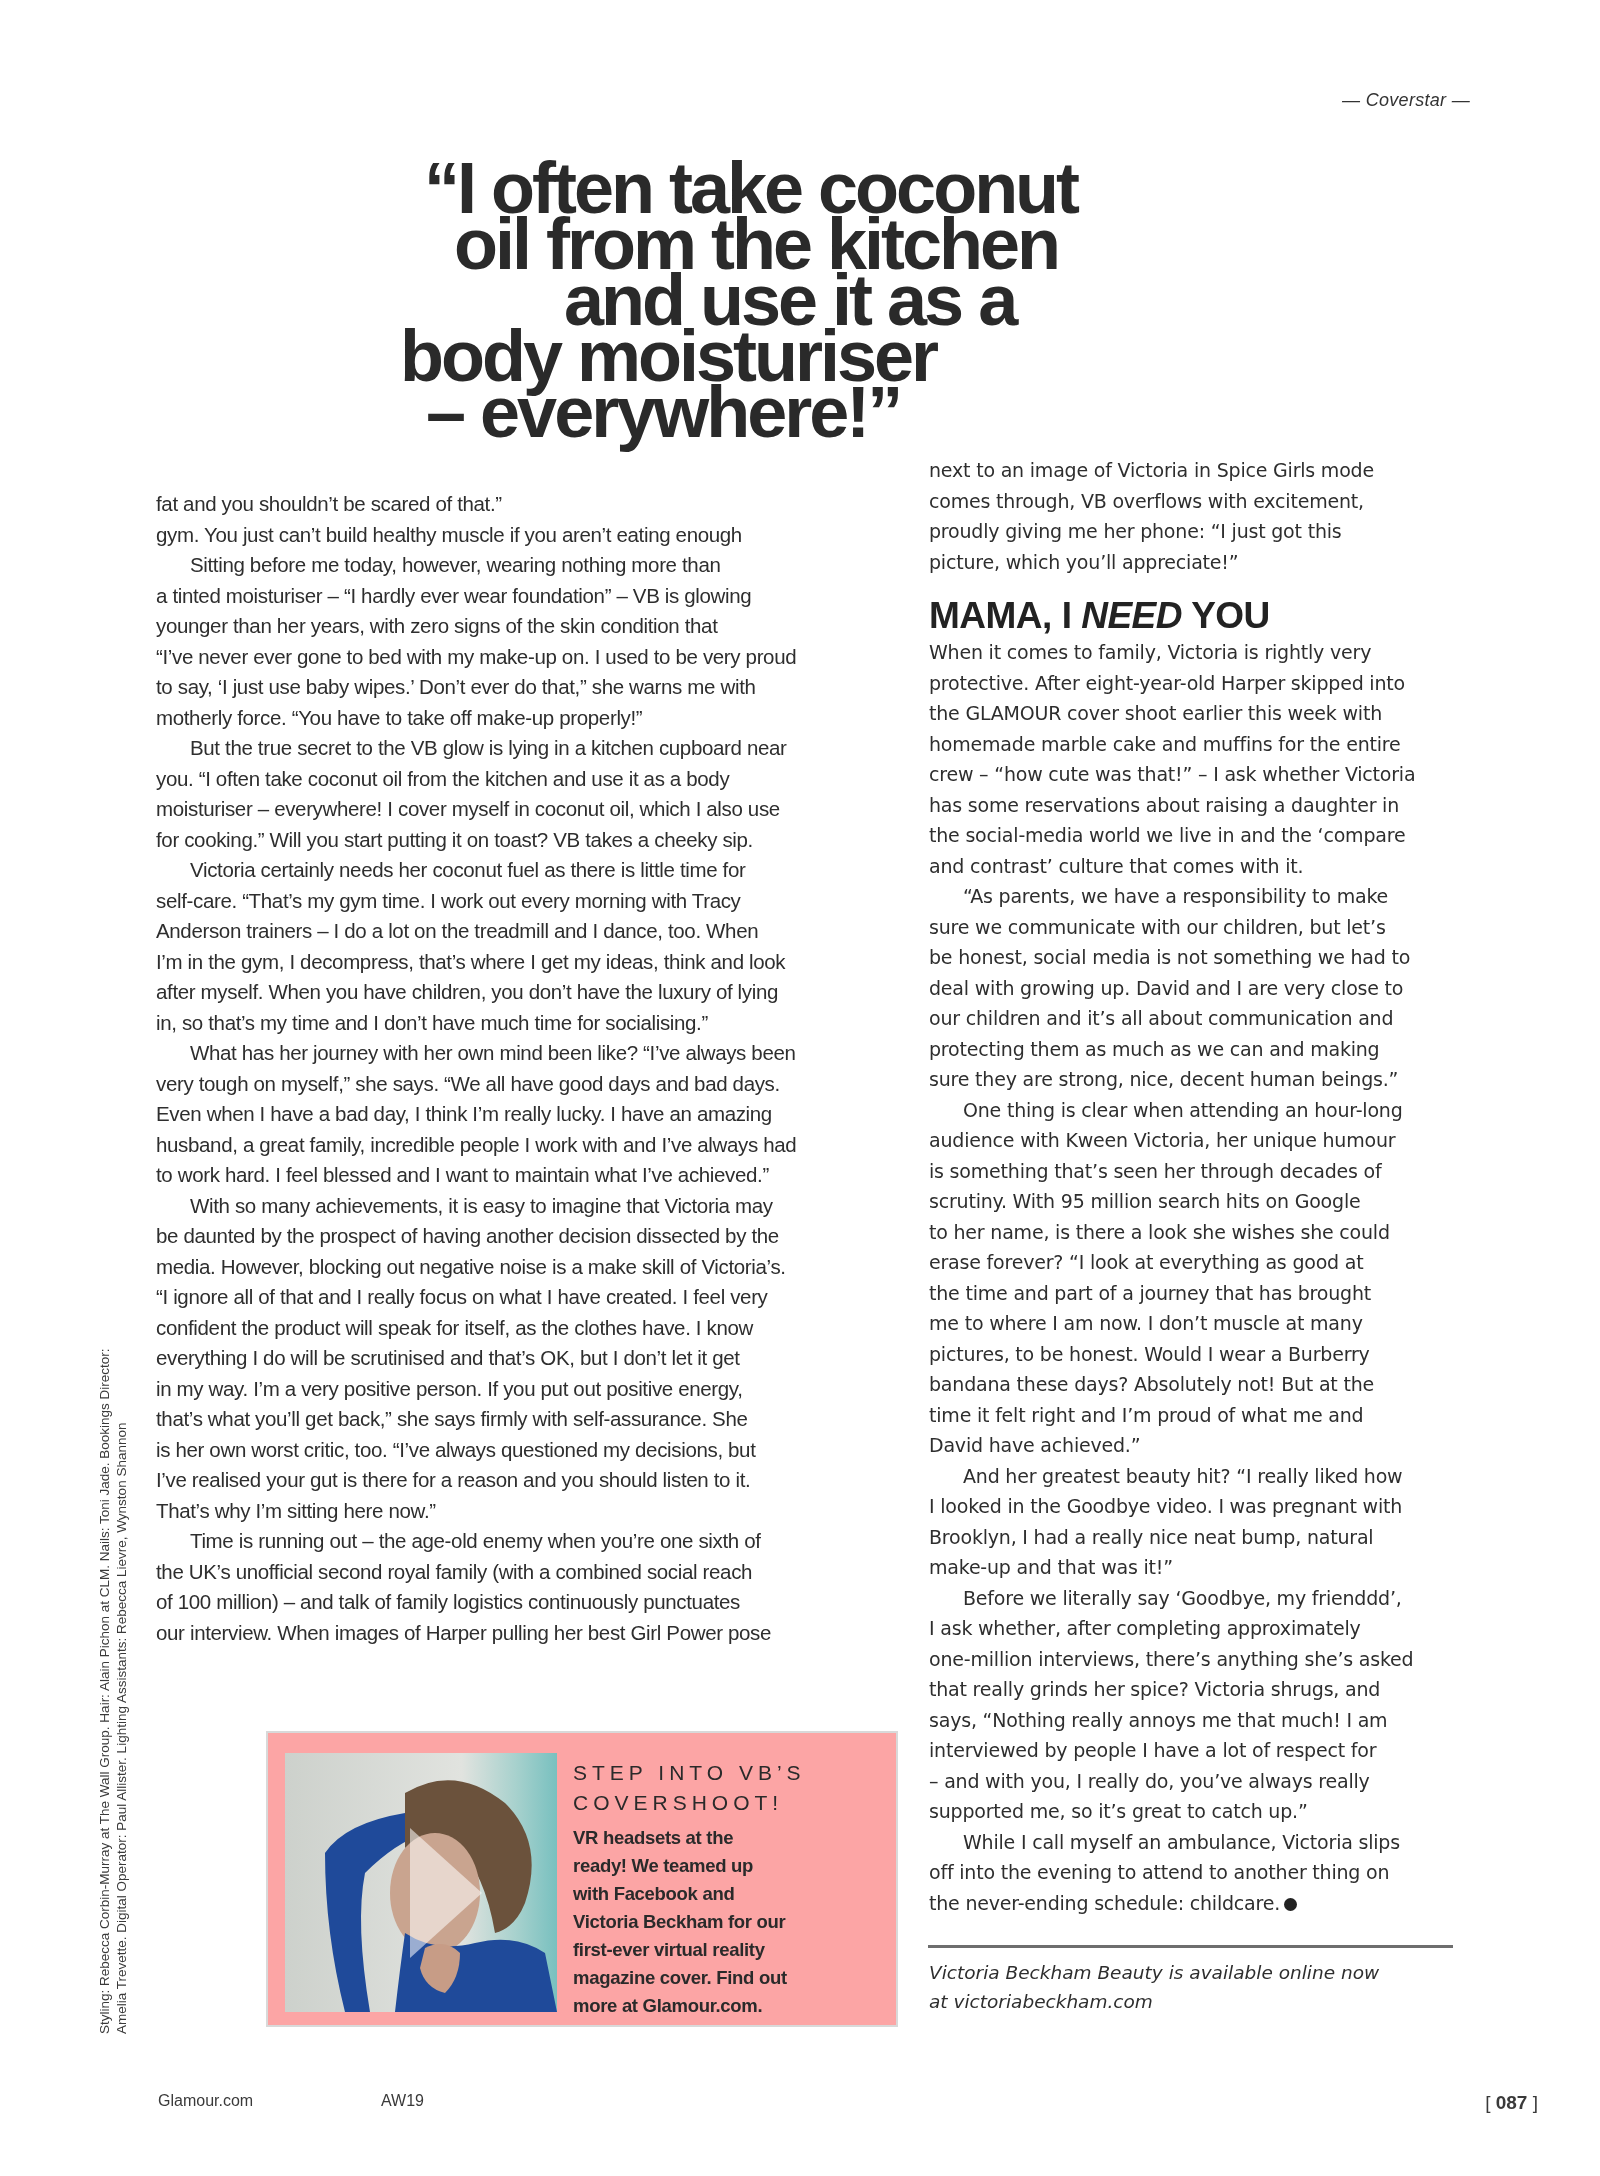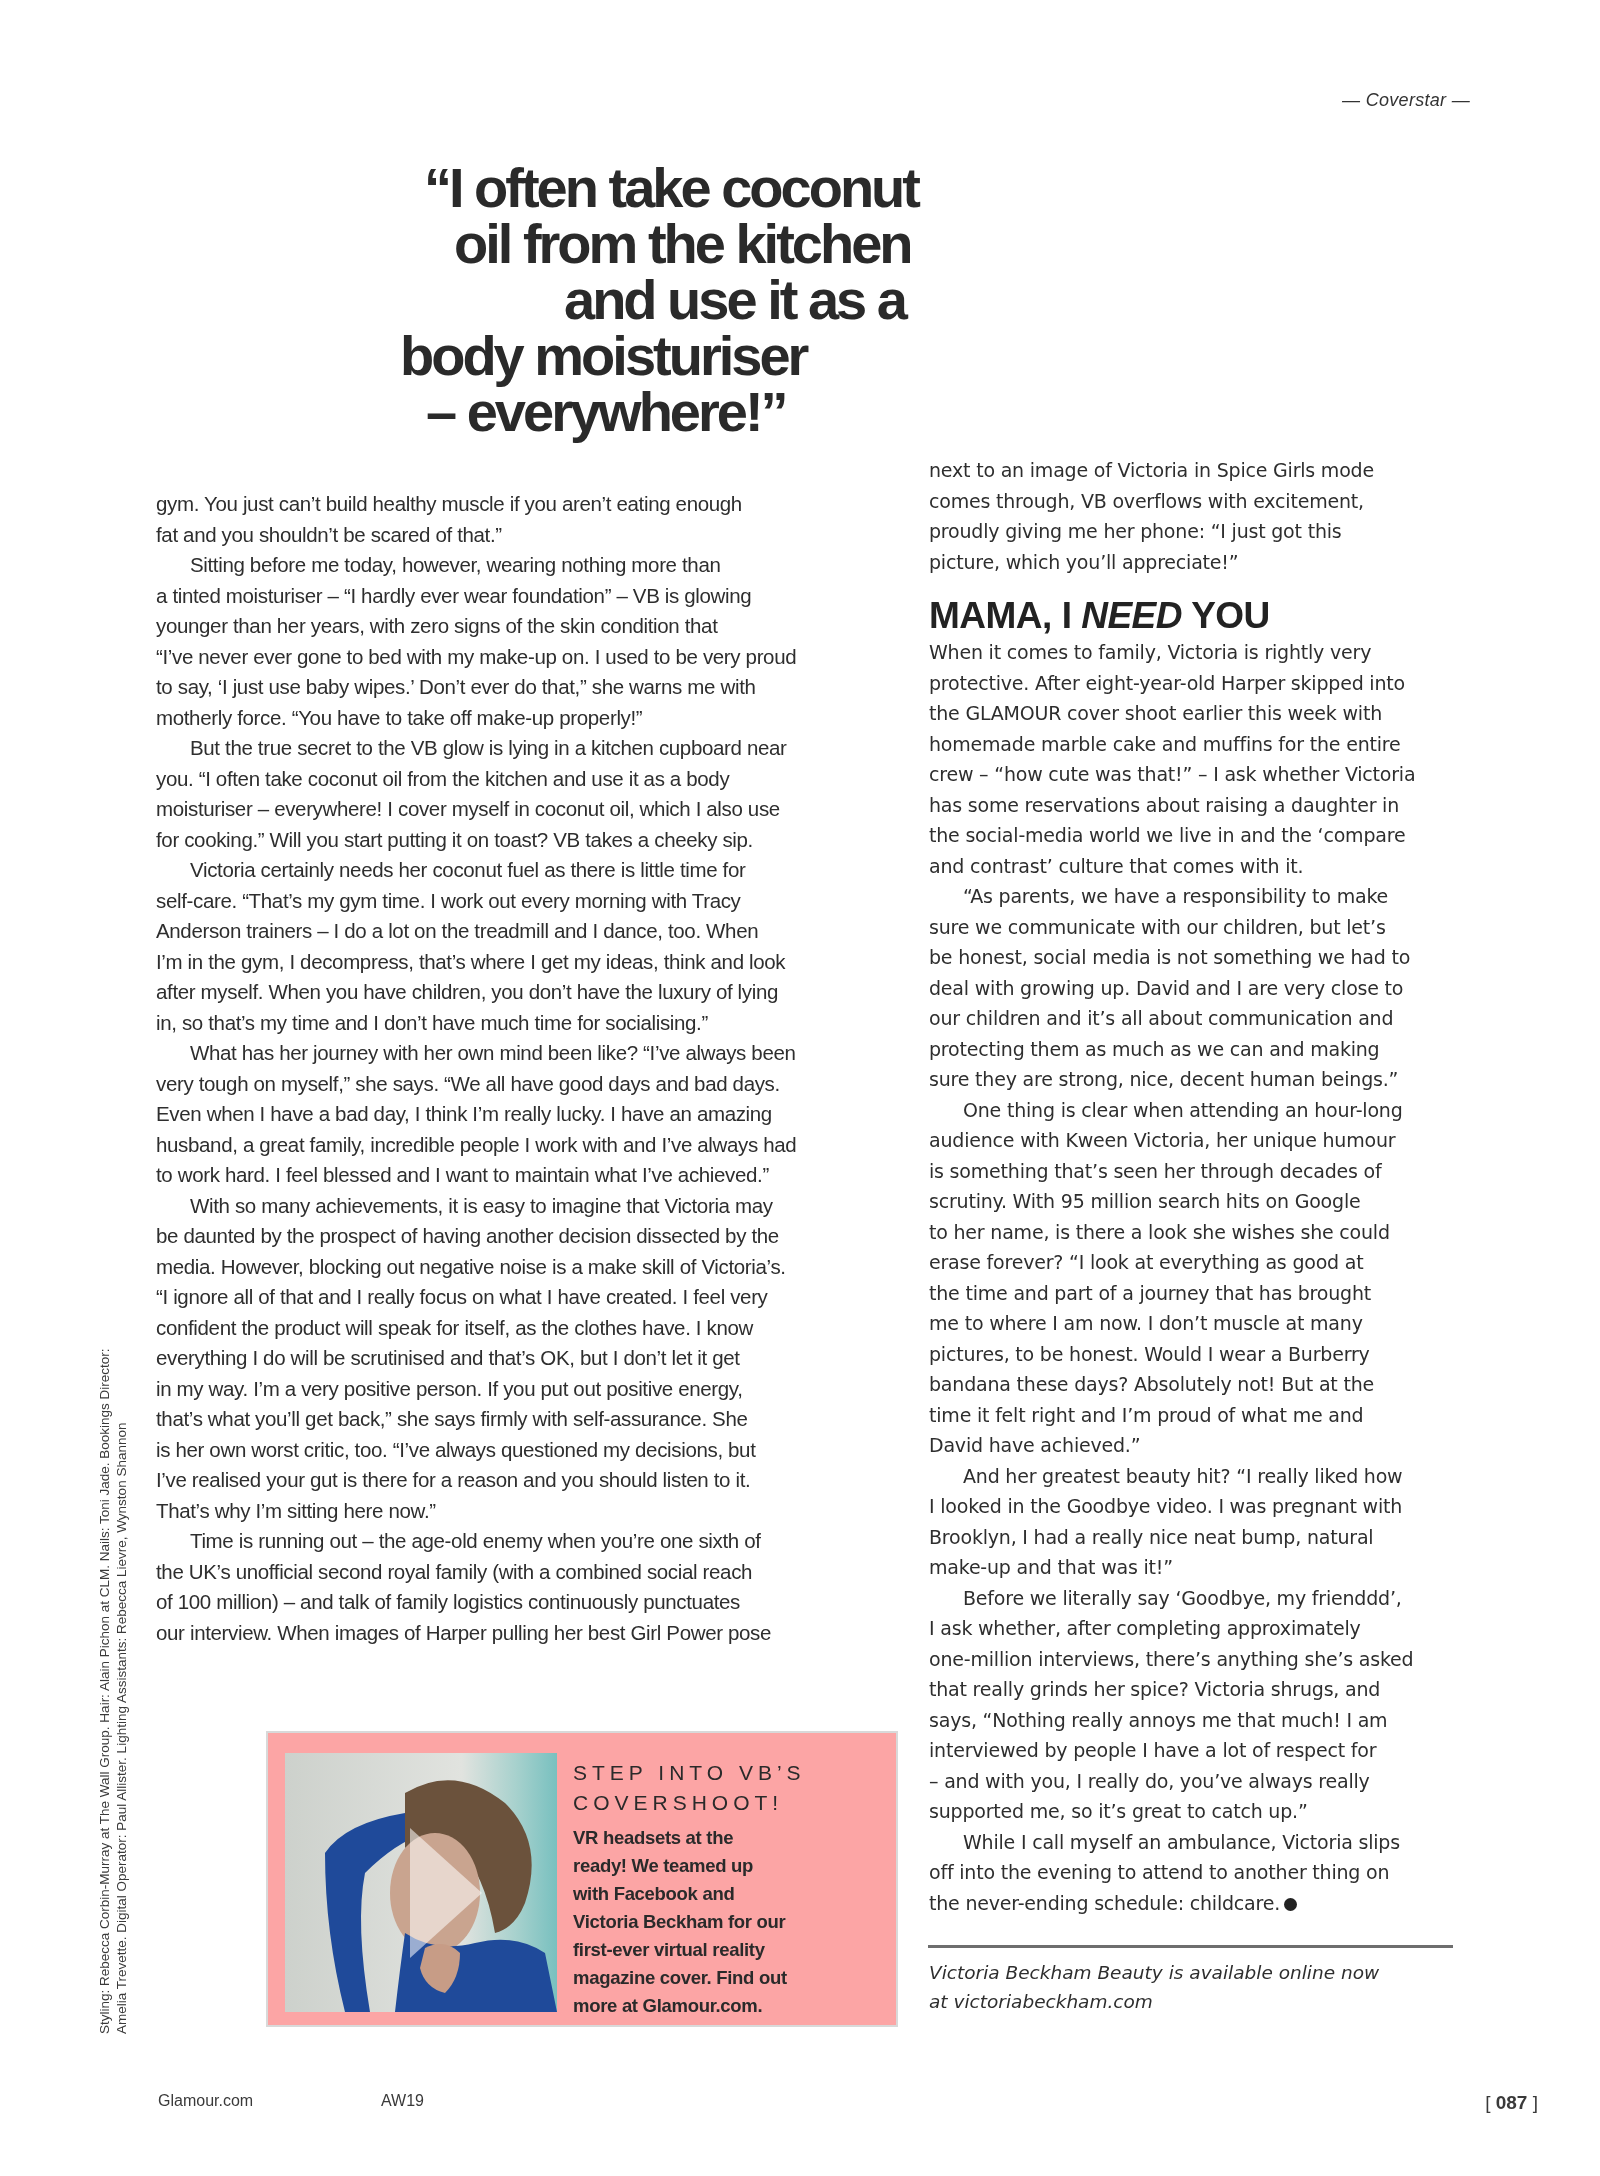--- a/index.html
+++ b/index.html
@@ -1,18 +1,18 @@
 <!DOCTYPE html>
 <html><head>
 <meta charset="utf-8">
 <style>
   html, body { margin: 0; padding: 0; background: #ffffff; }
   body { width: 1600px; height: 2176px; position: relative; overflow: hidden; color: #2b2b2b; font-family: "Liberation Sans", sans-serif; }
   .section-tag { position: absolute; top: 90px; right: 130px; font-style: italic; font-size: 18px; color: #333; letter-spacing: 0.3px; }
-  .pull-quote { position: absolute; left: 400px; top: 160px; width: 600px; font-family: "Liberation Sans", sans-serif; font-weight: bold; font-size: 56px; line-height: 56px; letter-spacing: -3px; color: #2a2a2a; }
+  .pull-quote { position: absolute; left: 400px; top: 160px; width: 600px; font-family: "Liberation Sans", sans-serif; font-weight: bold; font-size: 72px; line-height: 56px; letter-spacing: -3px; color: #2a2a2a; }
   .pull-quote .ln { display: block; white-space: nowrap; }
   .pull-quote .l1 { padding-left: 24px; }
   .pull-quote .l2 { padding-left: 54px; }
   .pull-quote .l3 { padding-left: 164px; }
   .pull-quote .l4 { padding-left: 0px; }
   .pull-quote .l5 { padding-left: 26px; }
   .col { position: absolute; font-size: 20.5px; line-height: 30.5px; color: #2e2e2e; }
   .col-left { left: 156px; top: 489px; width: 760px; font-family: "Liberation Sans Narrow", "Liberation Sans", sans-serif; letter-spacing: -0.35px; }
   .col-right { left: 929px; top: 455px; width: 540px; font-family: "DejaVu Sans", sans-serif; font-size: 19px; letter-spacing: -0.2px; }
   .col p { margin: 0; }
@@ -44,22 +44,22 @@
 <div class="pull-quote">
   <span class="ln l1">“I often take coconut</span>
   <span class="ln l2">oil from the kitchen</span>
   <span class="ln l3">and use it as a</span>
   <span class="ln l4">body moisturiser</span>
   <span class="ln l5">– everywhere!”</span>
 </div>
 
 <div class="col col-left" id="left-col">
     <p>
+      <span class="ln">fat and you shouldn’t be scared of that.”</span>
       <span class="ln">gym. You just can’t build healthy muscle if you aren’t eating enough</span>
-      <span class="ln">fat and you shouldn’t be scared of that.”</span>
     </p>
     <p>
       <span class="ln" style="padding-left: 34px;">Sitting before me today, however, wearing nothing more than</span>
       <span class="ln">a tinted moisturiser – “I hardly ever wear foundation” – VB is glowing</span>
       <span class="ln">younger than her years, with zero signs of the skin condition that</span>
       <span class="ln">“I’ve never ever gone to bed with my make-up on. I used to be very proud</span>
       <span class="ln">to say, ‘I just use baby wipes.’ Don’t ever do that,” she warns me with</span>
       <span class="ln">motherly force. “You have to take off make-up properly!”</span>
     </p>
     <p>

